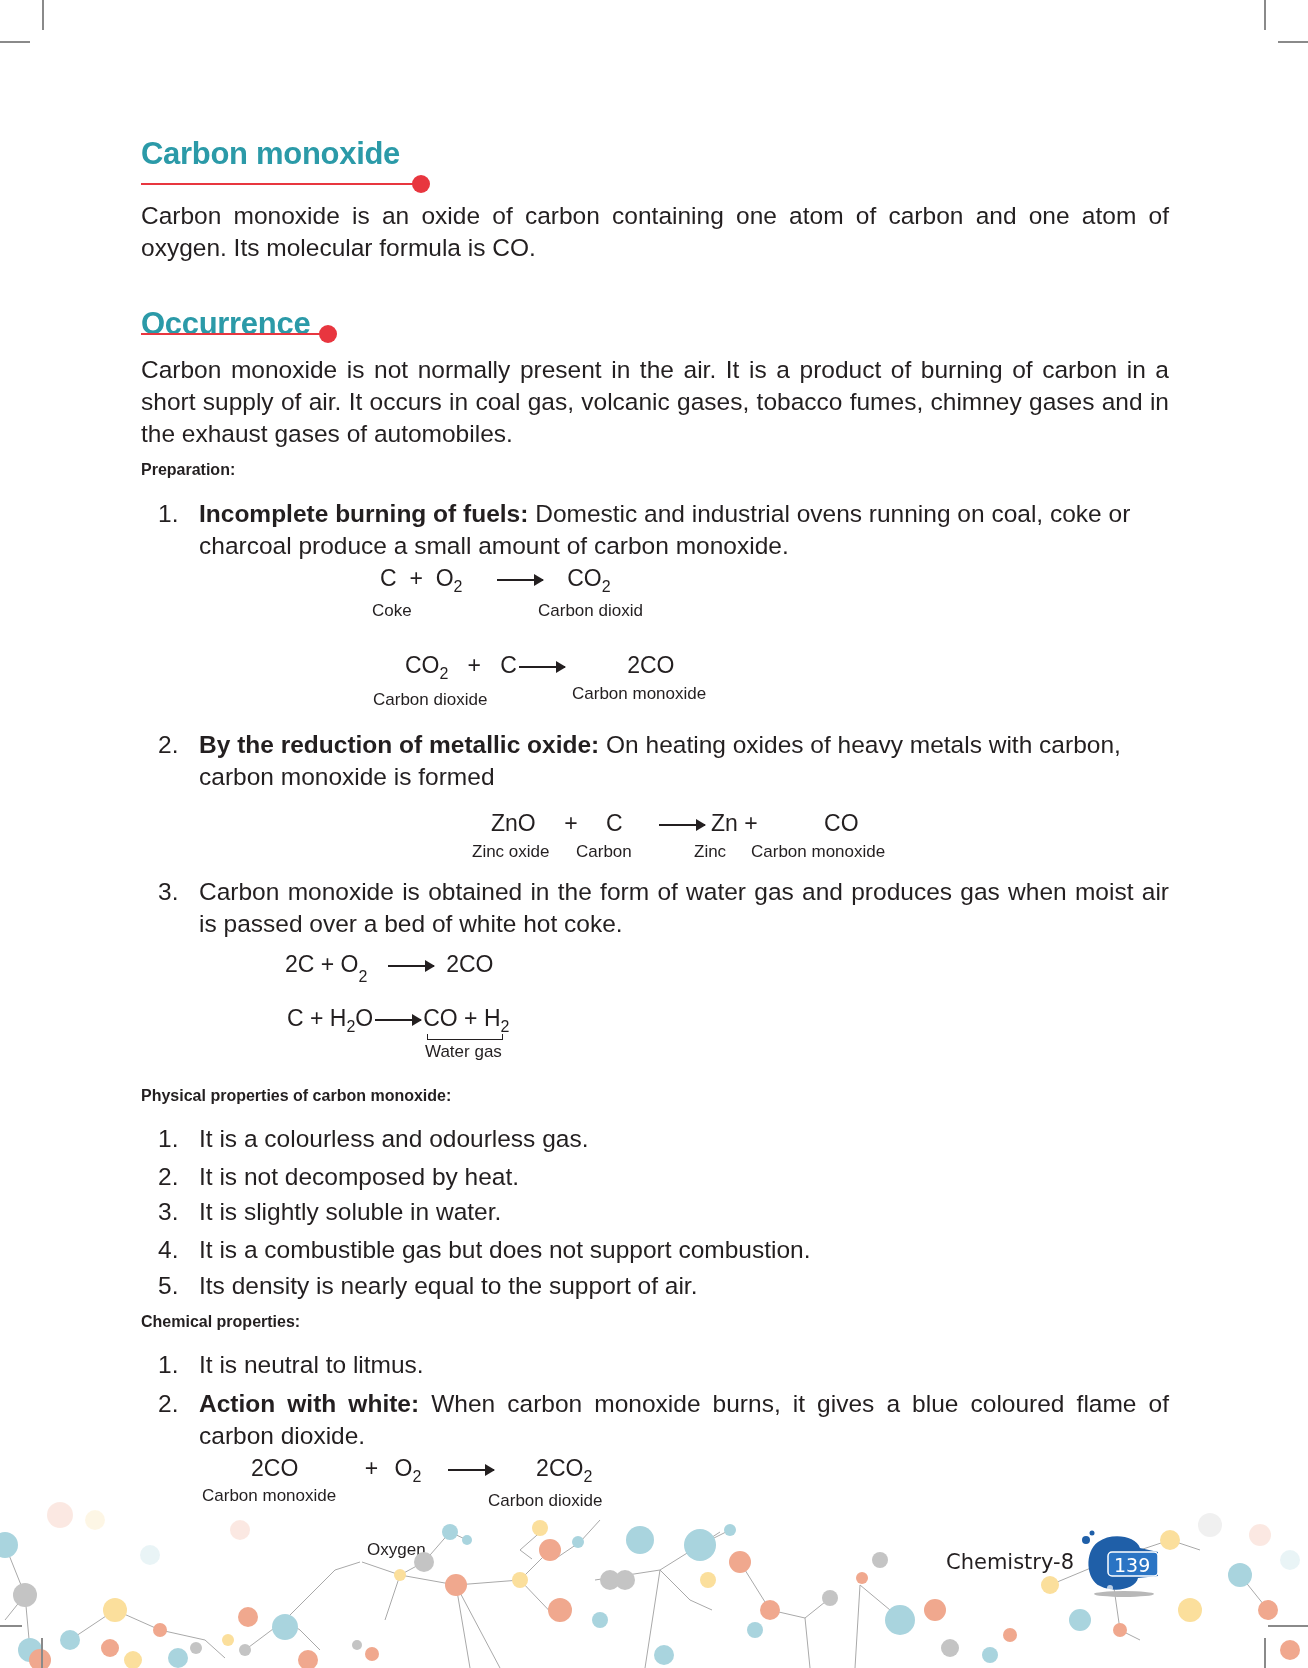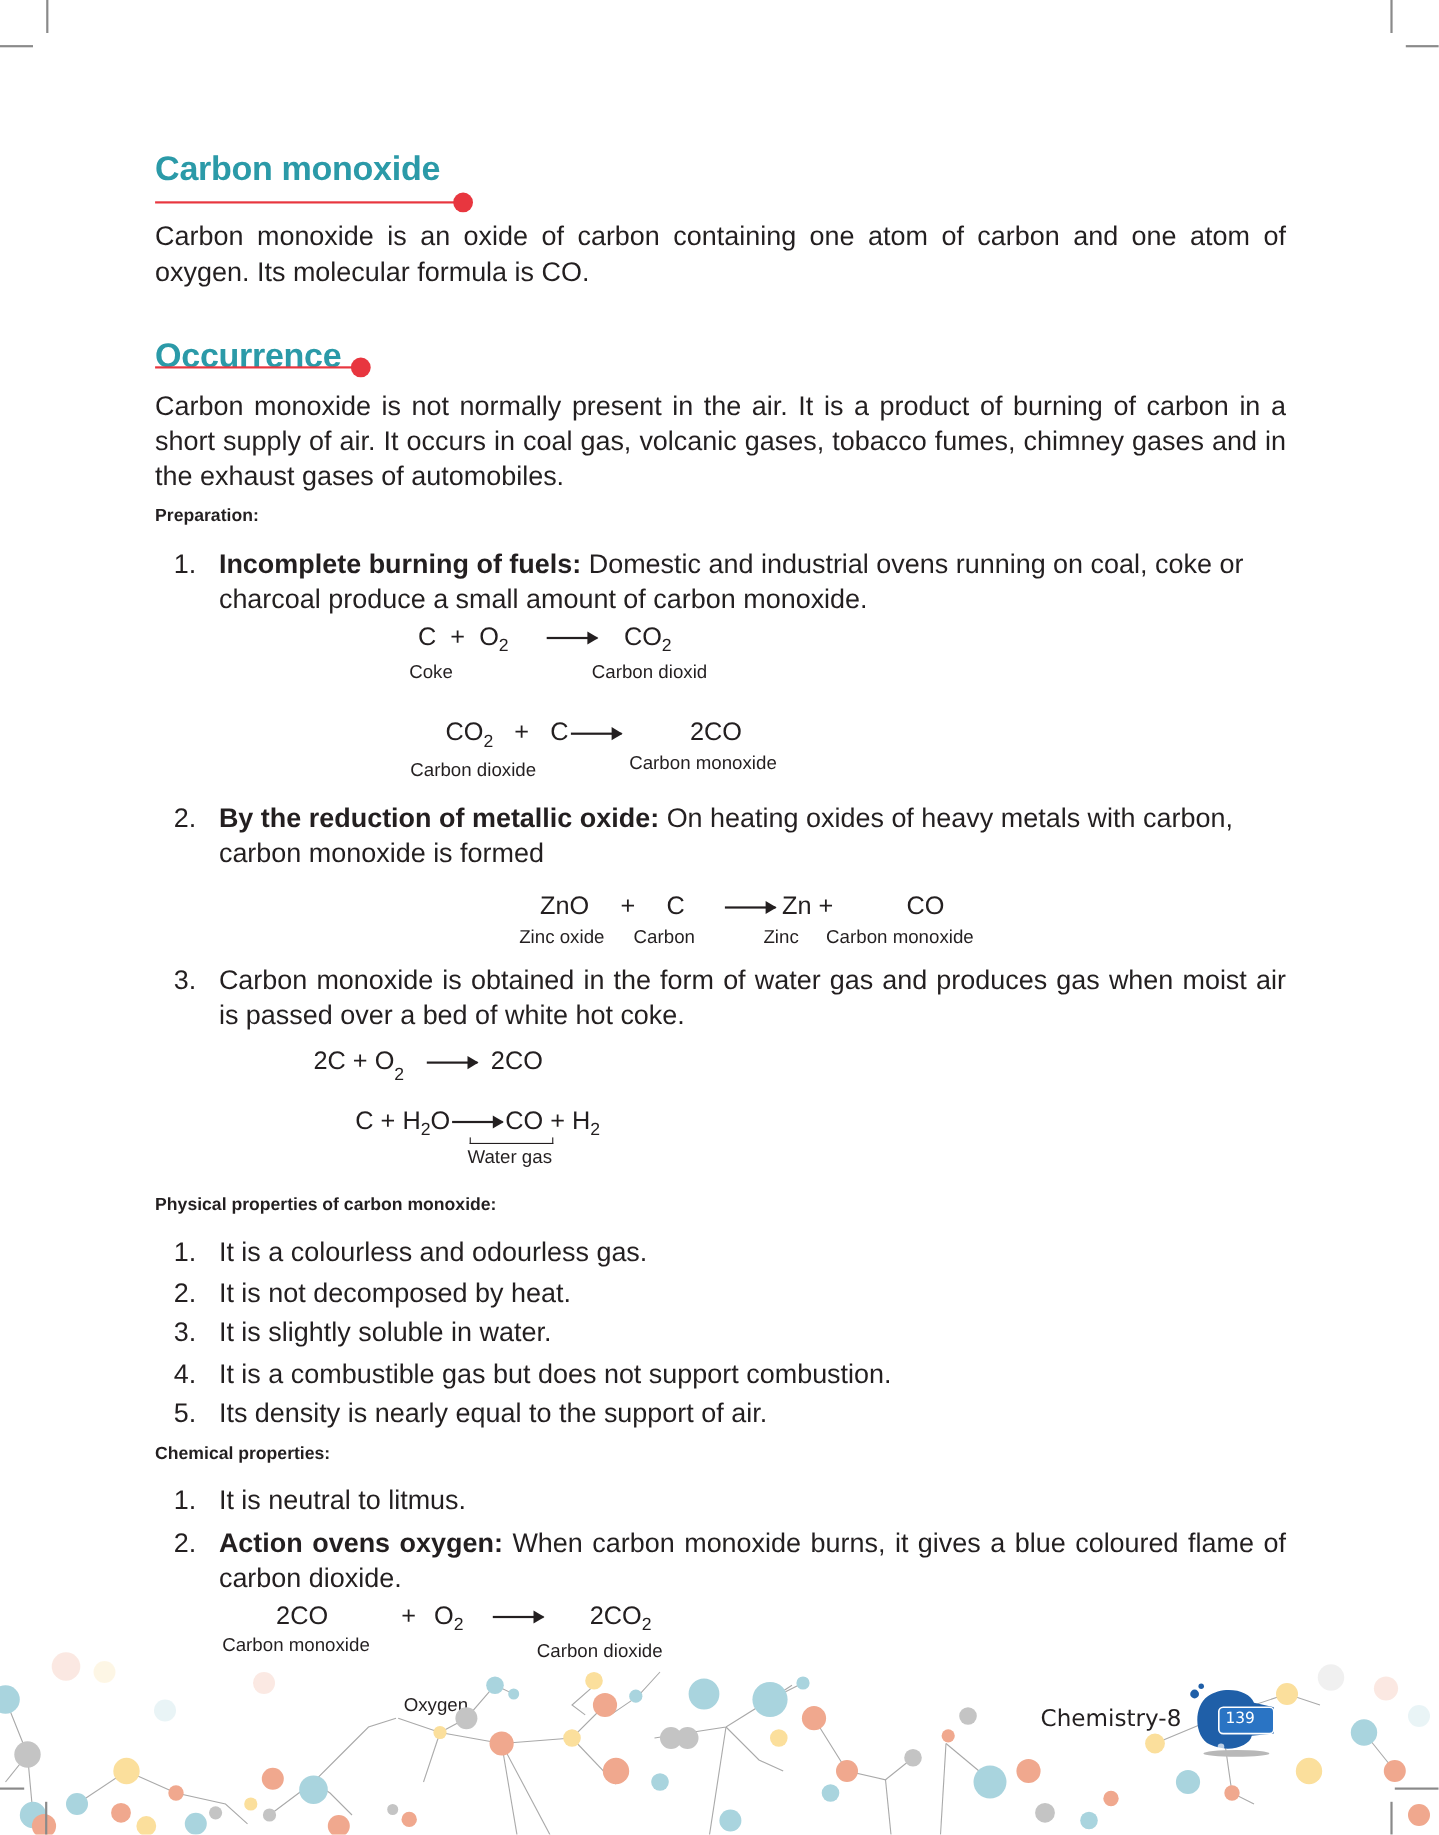--- a/index.html
+++ b/index.html
@@ -88,21 +88,21 @@
   <span class="n">3.</span>
   <span class="t" style="text-align-last:left;"><span>Carbon monoxide is obtained in the form of water gas and produces gas when moist air is passed over a bed of white hot coke.</span></span>
 </div>
 
 <div class="eq" style="left:285px;top:951px;">
   <span>2C + O</span><sub style="vertical-align:-10px;">2</sub>
   <span class="arrow" style="margin-left:14px;"></span>
   <span>2CO</span>
 </div>
 
-<div class="eq" style="left:287px;top:1005px;margin-left:36px;">
+<div class="eq" style="left:287px;top:1005px;">
   <span>C + H</span><sub>2</sub><span>O</span><span class="arrow" style="margin:0 2px 0 2px;"></span><span>CO + H</span><sub>2</sub>
 </div>
 <div class="bracket" style="left:427px;top:1034px;width:74px;"></div>
 <div class="lbl" style="left:425px;top:1042px;">Water gas</div>
 
 <div class="sub" style="top:1087px;">Physical properties of carbon monoxide:</div>
 <div class="li" style="top:1123px;">
     <span class="n">1.</span>
     <span class="t left">It is a colourless and odourless gas.</span>
   </div>
@@ -123,21 +123,21 @@
     <span class="t left">Its density is nearly equal to the support of air.</span>
   </div>
 
 <div class="sub" style="top:1313px;">Chemical properties:</div>
 <div class="li" style="top:1349px;">
     <span class="n">1.</span>
     <span class="t left">It is neutral to litmus.</span>
   </div>
 <div class="li" style="top:1388px;">
   <span class="n">2.</span>
-  <span class="t" style="text-align-last:left;"><b>Action ovens oxygen:</b><span> When carbon monoxide burns, it gives a blue coloured flame of carbon dioxide.</span></span>
+  <span class="t" style="text-align-last:left;"><b>Action with white:</b><span> When carbon monoxide burns, it gives a blue coloured flame of carbon dioxide.</span></span>
 </div>
 
 <div class="eq" style="left:251px;top:1455px;">
   <span>2CO</span>
   <span style="margin-left:60px;">+</span>
   <span style="margin-left:10px;">O</span><sub>2</sub>
   <span class="arrow" style="margin-left:20px;"></span>
   <span style="margin-left:30px;">2CO</span><sub>2</sub>
 </div>
 <div class="lbl" style="left:202px;top:1486px;">Carbon monoxide</div>
@@ -248,14 +248,14 @@
 <div class="footer-title" style="left:946px;top:1550px;">Chemistry-8</div>
 <div class="badge" style="left:1078px;top:1530px;width:86px;height:68px;">
   <svg width="86" height="68" viewBox="0 0 86 68">
     <ellipse cx="46" cy="64" rx="30" ry="3" fill="#b8b8b8"></ellipse>
     <path d="M20,12 C34,2 58,6 62,18 L80,22 L80,46 L60,48 C58,58 38,64 22,56 C8,50 6,22 20,12 Z" fill="#1f5fa8"></path>
     <rect x="30" y="22" width="50" height="24" rx="4" fill="#2a74c4" stroke="#ffffff" stroke-width="1.5"></rect>
     <circle cx="8" cy="10" r="4" fill="#1f5fa8"></circle>
     <circle cx="14" cy="3" r="2.5" fill="#1f5fa8"></circle>
     <circle cx="32" cy="58" r="3" fill="#ffffff" opacity="0.7"></circle>
   </svg>
-  <span style="position:absolute;left:36px;top:24px;font-size:14px;color:#ffffff;font-family:'DejaVu Sans',sans-serif;">139</span>
+  <span style="position:absolute;left:36px;top:24px;font-size:19px;color:#ffffff;font-family:'DejaVu Sans',sans-serif;">139</span>
 </div>
 
 </body></html>

